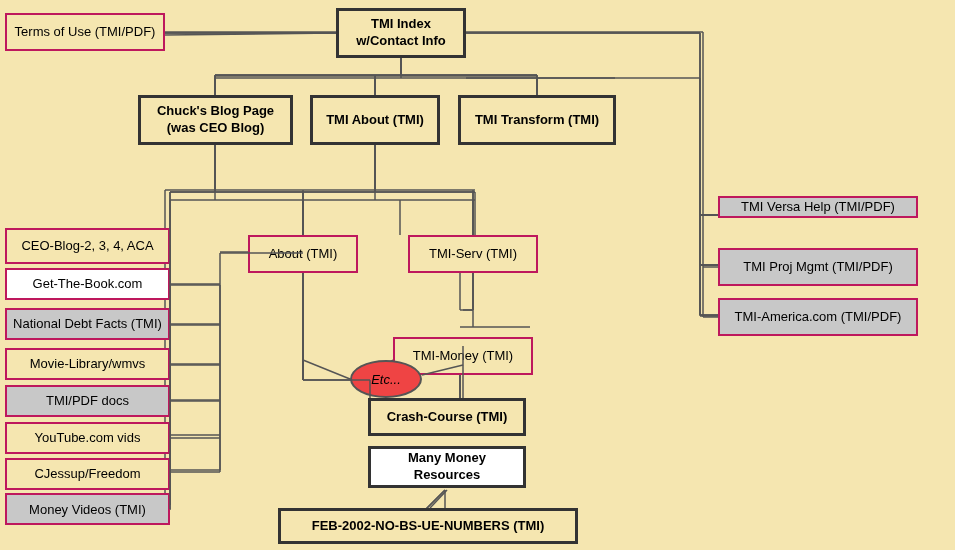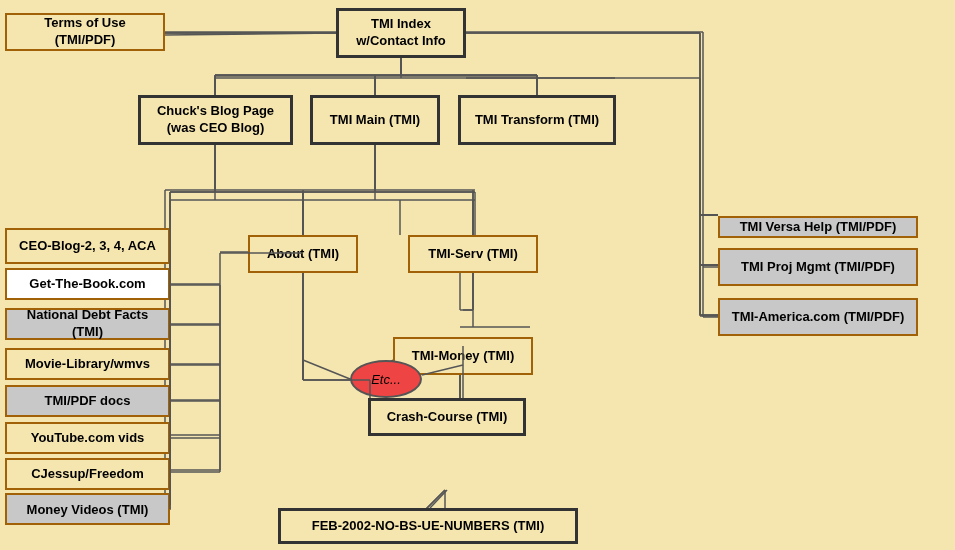--- a/index.html
+++ b/index.html
@@ -12,29 +12,28 @@
       overflow: hidden;
       position: relative;
     }
     .diagram {
       position: relative;
       width: 955px;
       height: 550px;
     }
     .box {
       position: absolute;
-      border: 2px solid #a16207;
+      border: 2px solid #be185d;
       background: #f5e6b0;
       text-align: center;
       display: flex;
       align-items: center;
       justify-content: center;
       padding: 4px 6px;
       line-height: 1.3;
-      font-weight: bold;
     }
     .box.bold-border {
       border: 3px solid #333;
       font-weight: bold;
     }
     .box.gray-bg {
       background: #c8c8c8;
     }
     .box.white-bg {
       background: #ffffff;
@@ -246,28 +245,28 @@
 
   <div class="box" style="left:5px; top:13px; width:160px; height:38px;">
     <span>Terms of Use (TMI/PDF)</span>
   </div>
 
   <div class="box bold-border" style="left:138px; top:95px; width:155px; height:50px;">
     <span><b>Chuck's Blog Page<br>(was CEO Blog)</b></span>
   </div>
 
   <div class="box bold-border" style="left:310px; top:95px; width:130px; height:50px;">
-    <span>TMI Main (TMI)</span>
+    <span>TMI About (TMI)</span>
   </div>
 
   <div class="box bold-border" style="left:458px; top:95px; width:158px; height:50px;">
     <span>TMI Transform (TMI)</span>
   </div>
 
-  <div class="box gray-bg" style="left:718px; top:196px; width:200px; height:22px;margin-top:20px;">
+  <div class="box gray-bg" style="left:718px; top:196px; width:200px; height:22px;">
     <span>TMI Versa Help (TMI/PDF)</span>
   </div>
 
   <div class="box gray-bg" style="left:718px; top:248px; width:200px; height:38px;">
     <span>TMI Proj Mgmt (TMI/PDF)</span>
   </div>
 
   <div class="box gray-bg" style="left:718px; top:298px; width:200px; height:38px;">
     <span>TMI-America.com (TMI/PDF)</span>
   </div>
@@ -285,20 +284,23 @@
   </div>
 
   <div class="ellipse" style="left:350px; top:360px; width:72px; height:38px;">
     <span>Etc...</span>
   </div>
 
   <div class="box bold-border" style="left:368px; top:398px; width:158px; height:38px;">
     <span>Crash-Course (TMI)</span>
   </div>
 
+  <div class="box white-bg bold-border" style="left:368px; top:446px; width:158px; height:42px;">
+    <span>Many Money<br>Resources</span>
+  </div>
 
   <div class="box bold-border" style="left:278px; top:508px; width:300px; height:36px;">
     <span>FEB-2002-NO-BS-UE-NUMBERS (TMI)</span>
   </div>
 
   <div class="box" style="left:5px; top:228px; width:165px; height:36px;">
     <span>CEO-Blog-2, 3, 4, ACA</span>
   </div>
 
   <div class="box white-bg" style="left:5px; top:268px; width:165px; height:32px;">

